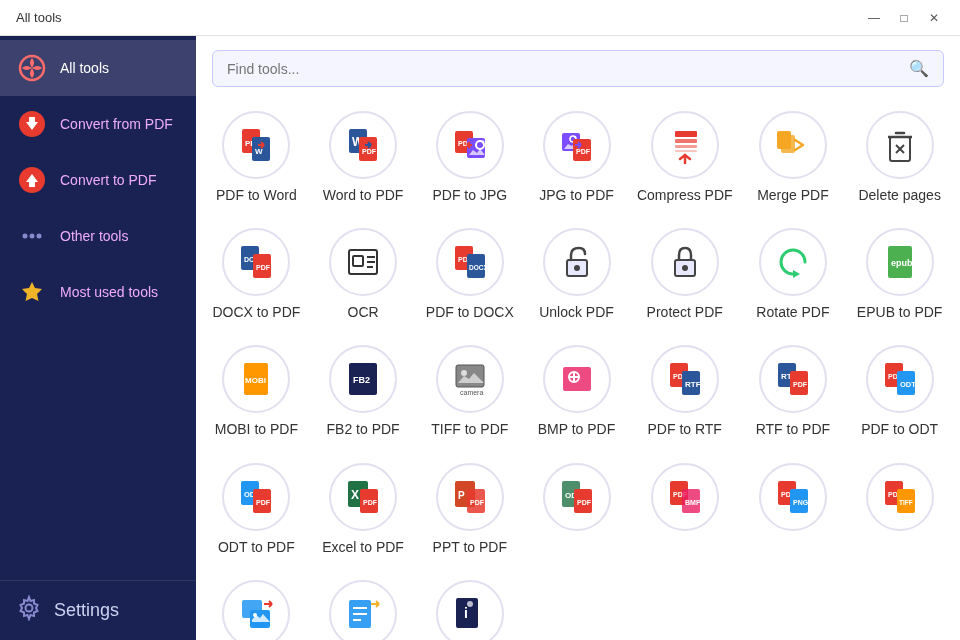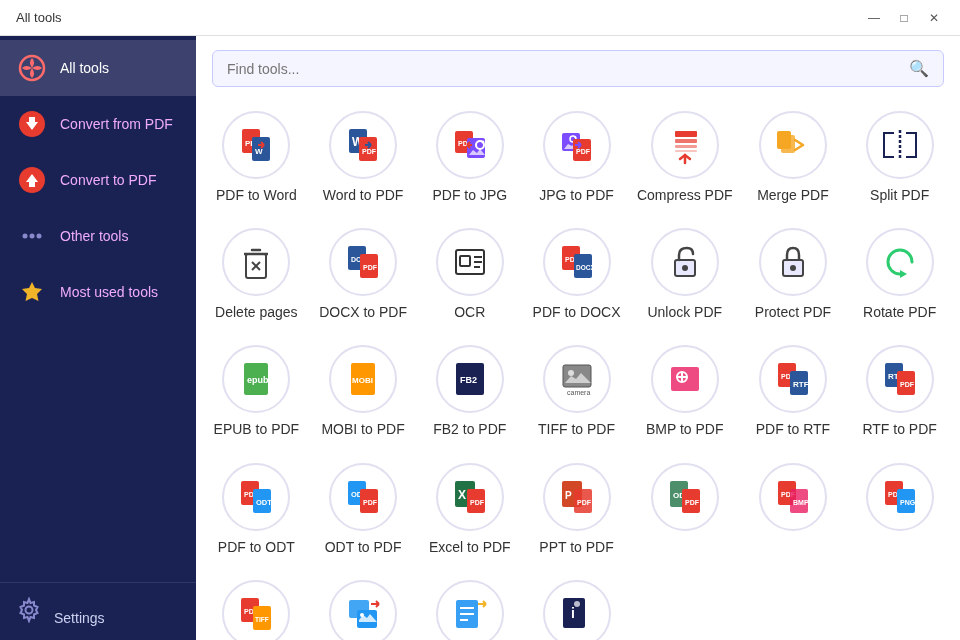--- a/index.html
+++ b/index.html
@@ -32,22 +32,22 @@
       cursor: pointer; color: #f0abfc; font-size: 14px; font-weight: 500;
       position: relative;
     }
     .sidebar-item.active { background: rgba(255,255,255,0.15); color: #fff; }
     .sidebar-item .icon-circle {
       width: 32px; height: 32px; border-radius: 50%; display: flex;
       align-items: center; justify-content: center; flex-shrink: 0; font-size: 16px;
     }
     .sidebar-spacer { flex: 1; }
     .sidebar-settings {
-      display: flex; align-items: flex-end; gap: 12px; padding: 14px 16px;
-      cursor: pointer; color: #ccd2f0; font-size: 14px; font-weight: 500;
+      display: flex; align-items: center; gap: 12px; padding: 14px 16px;
+      cursor: pointer; color: #ccd2f0; font-size: 18px; font-weight: 500;
       border-top: 1px solid rgba(255,255,255,0.1);
     }
 
     
     .content { flex: 1; display: flex; flex-direction: column; background: #fff; overflow: hidden; }
 
     
     .search-bar {
       padding: 14px 16px 10px; display: flex; align-items: center;
     }
@@ -250,30 +250,20 @@
               <rect x="4" y="6" width="14" height="18" rx="2" fill="#f5a623"></rect>
               <rect x="8" y="10" width="14" height="18" rx="2" fill="#f5a623" opacity="0.8"></rect>
               <path d="M22 15 L30 20 L22 25" stroke="#f5a623" stroke-width="2.5" fill="none" stroke-linecap="round" stroke-linejoin="round"></path>
             </svg>
           </div>
           <span class="tool-label">Merge PDF</span>
         </div>
         <div class="tool-item">
           <div class="tool-circle">
             <svg width="40" height="40" viewBox="0 0 40 40">
-              <line x1="20" y1="5" x2="20" y2="35" stroke="#1a2254" stroke-width="2.5" stroke-dasharray="3,2"></line>
-              <path d="M14 8 L4 8 L4 32 L14 32" stroke="#1a2254" stroke-width="2" fill="none"></path>
-              <path d="M26 8 L36 8 L36 32 L26 32" stroke="#1a2254" stroke-width="2" fill="none"></path>
-            </svg>
-          </div>
-          <span class="tool-label">Split PDF</span>
-        </div>
-        <div class="tool-item">
-          <div class="tool-circle">
-            <svg width="40" height="40" viewBox="0 0 40 40">
               <rect x="10" y="12" width="20" height="24" rx="2" fill="none" stroke="#444" stroke-width="2"></rect>
               <line x1="8" y1="12" x2="32" y2="12" stroke="#444" stroke-width="2.5"></line>
               <line x1="16" y1="8" x2="24" y2="8" stroke="#444" stroke-width="2.5" stroke-linecap="round"></line>
               <line x1="16" y1="20" x2="24" y2="28" stroke="#444" stroke-width="2"></line>
               <line x1="24" y1="20" x2="16" y2="28" stroke="#444" stroke-width="2"></line>
             </svg>
           </div>
           <span class="tool-label">Delete pages</span>
         </div>
         <div class="tool-item">

